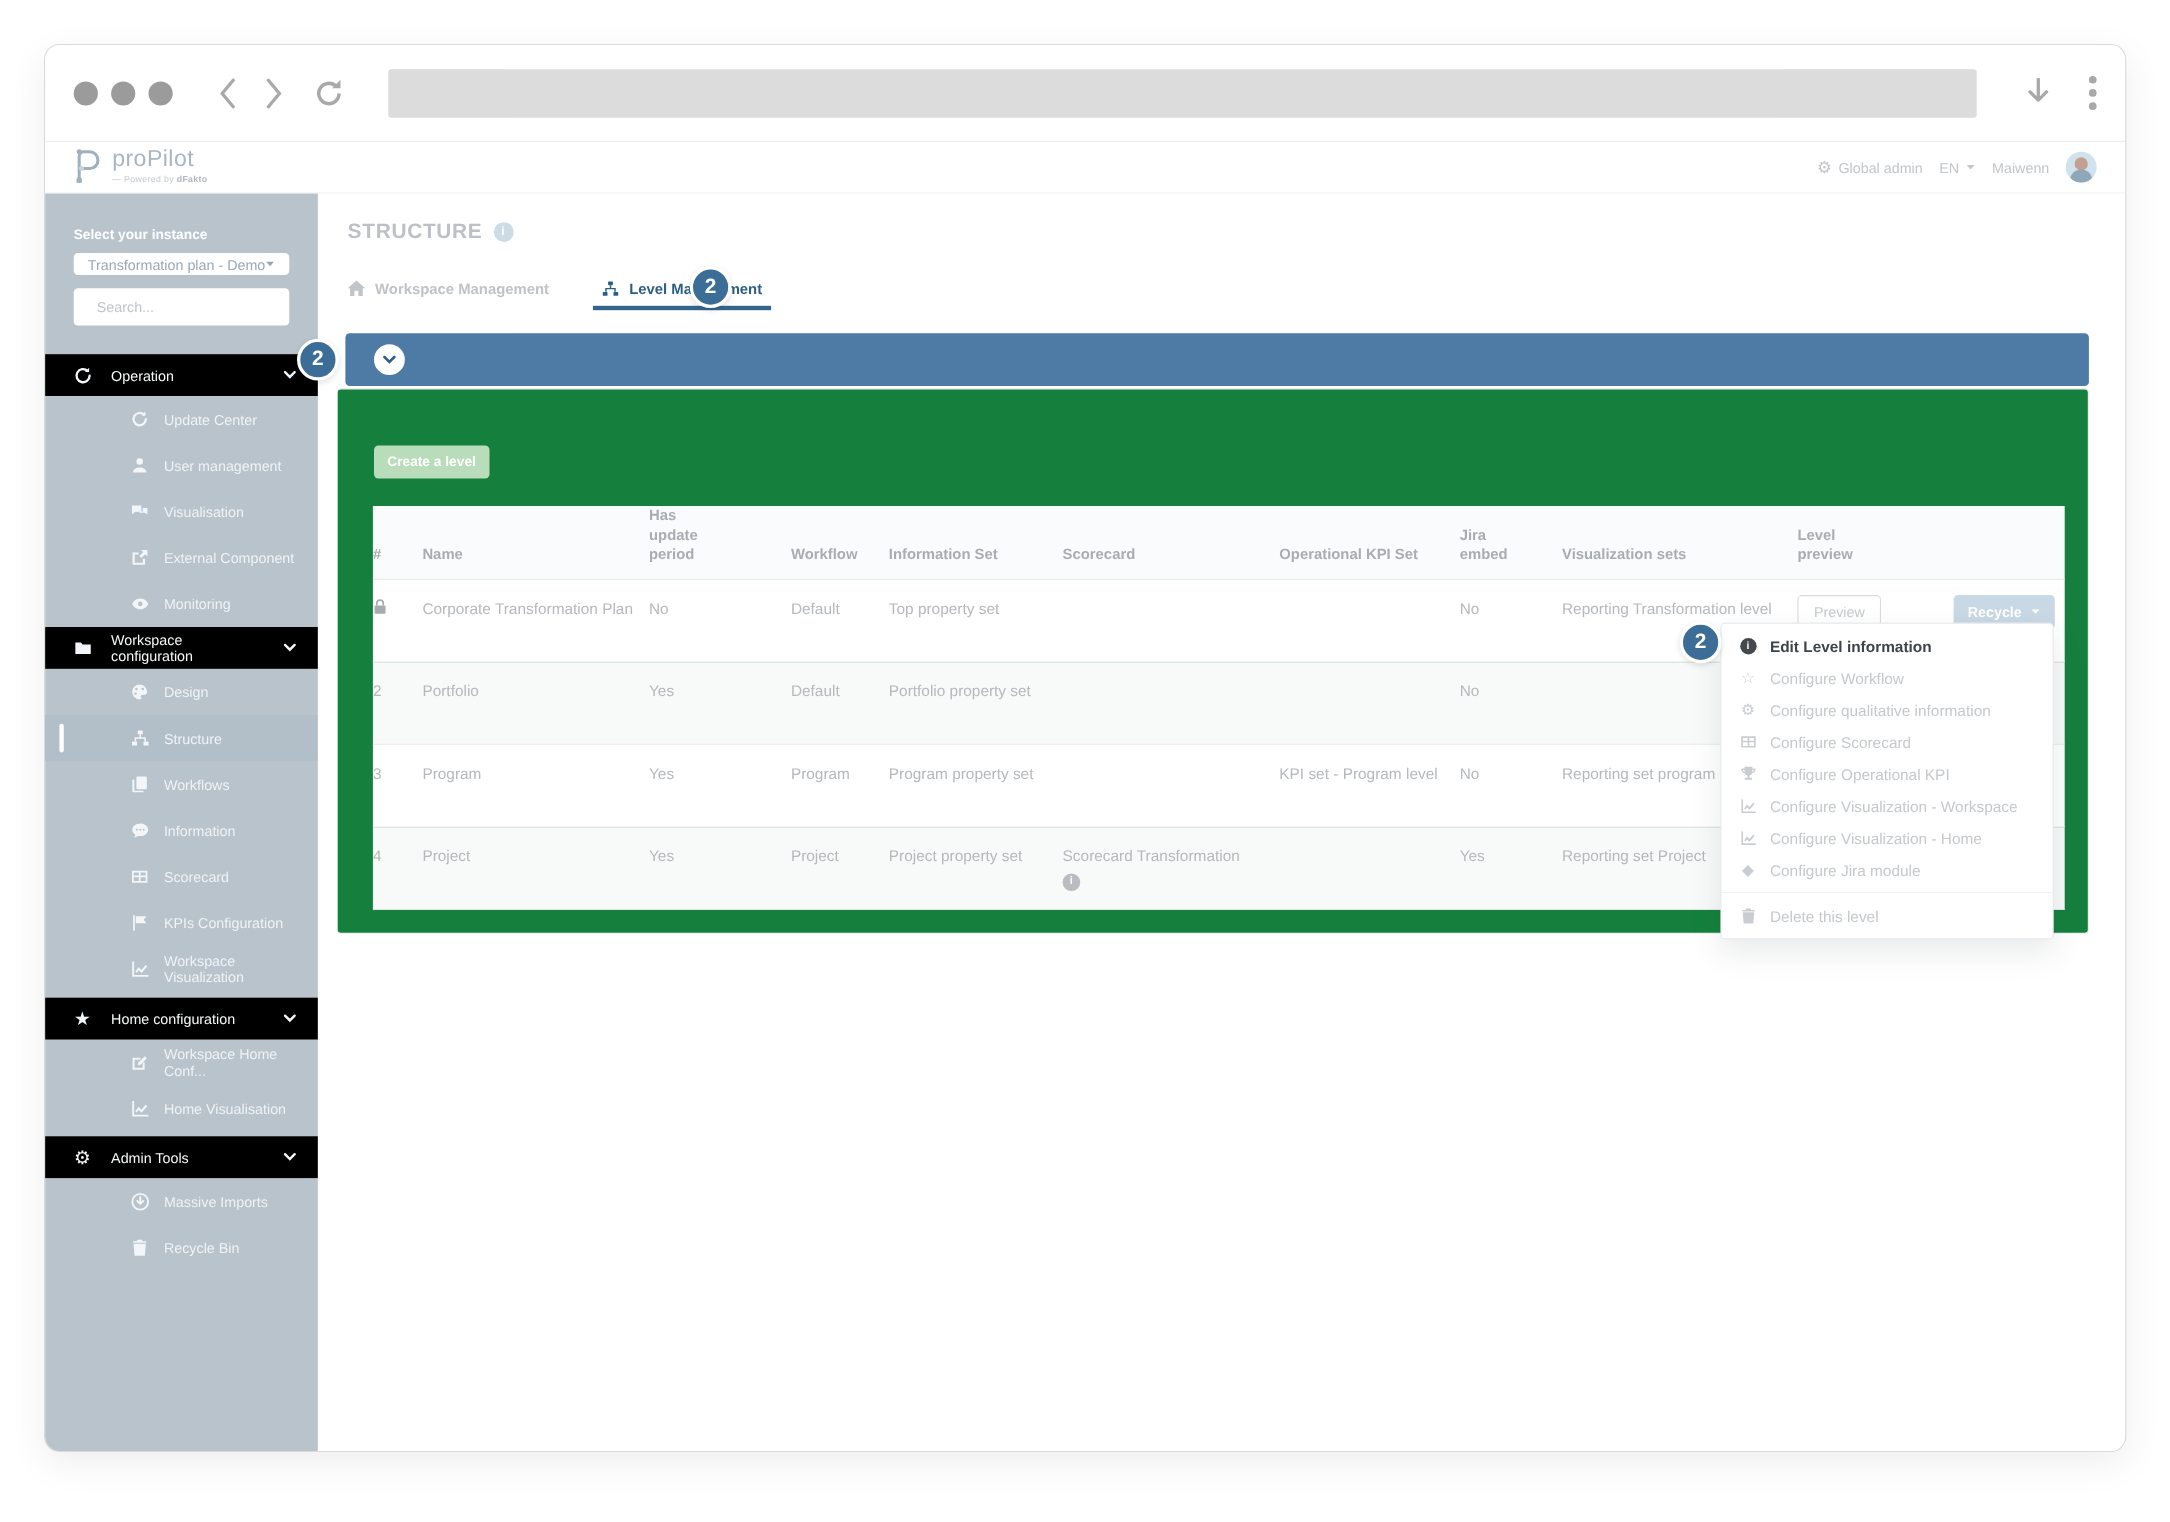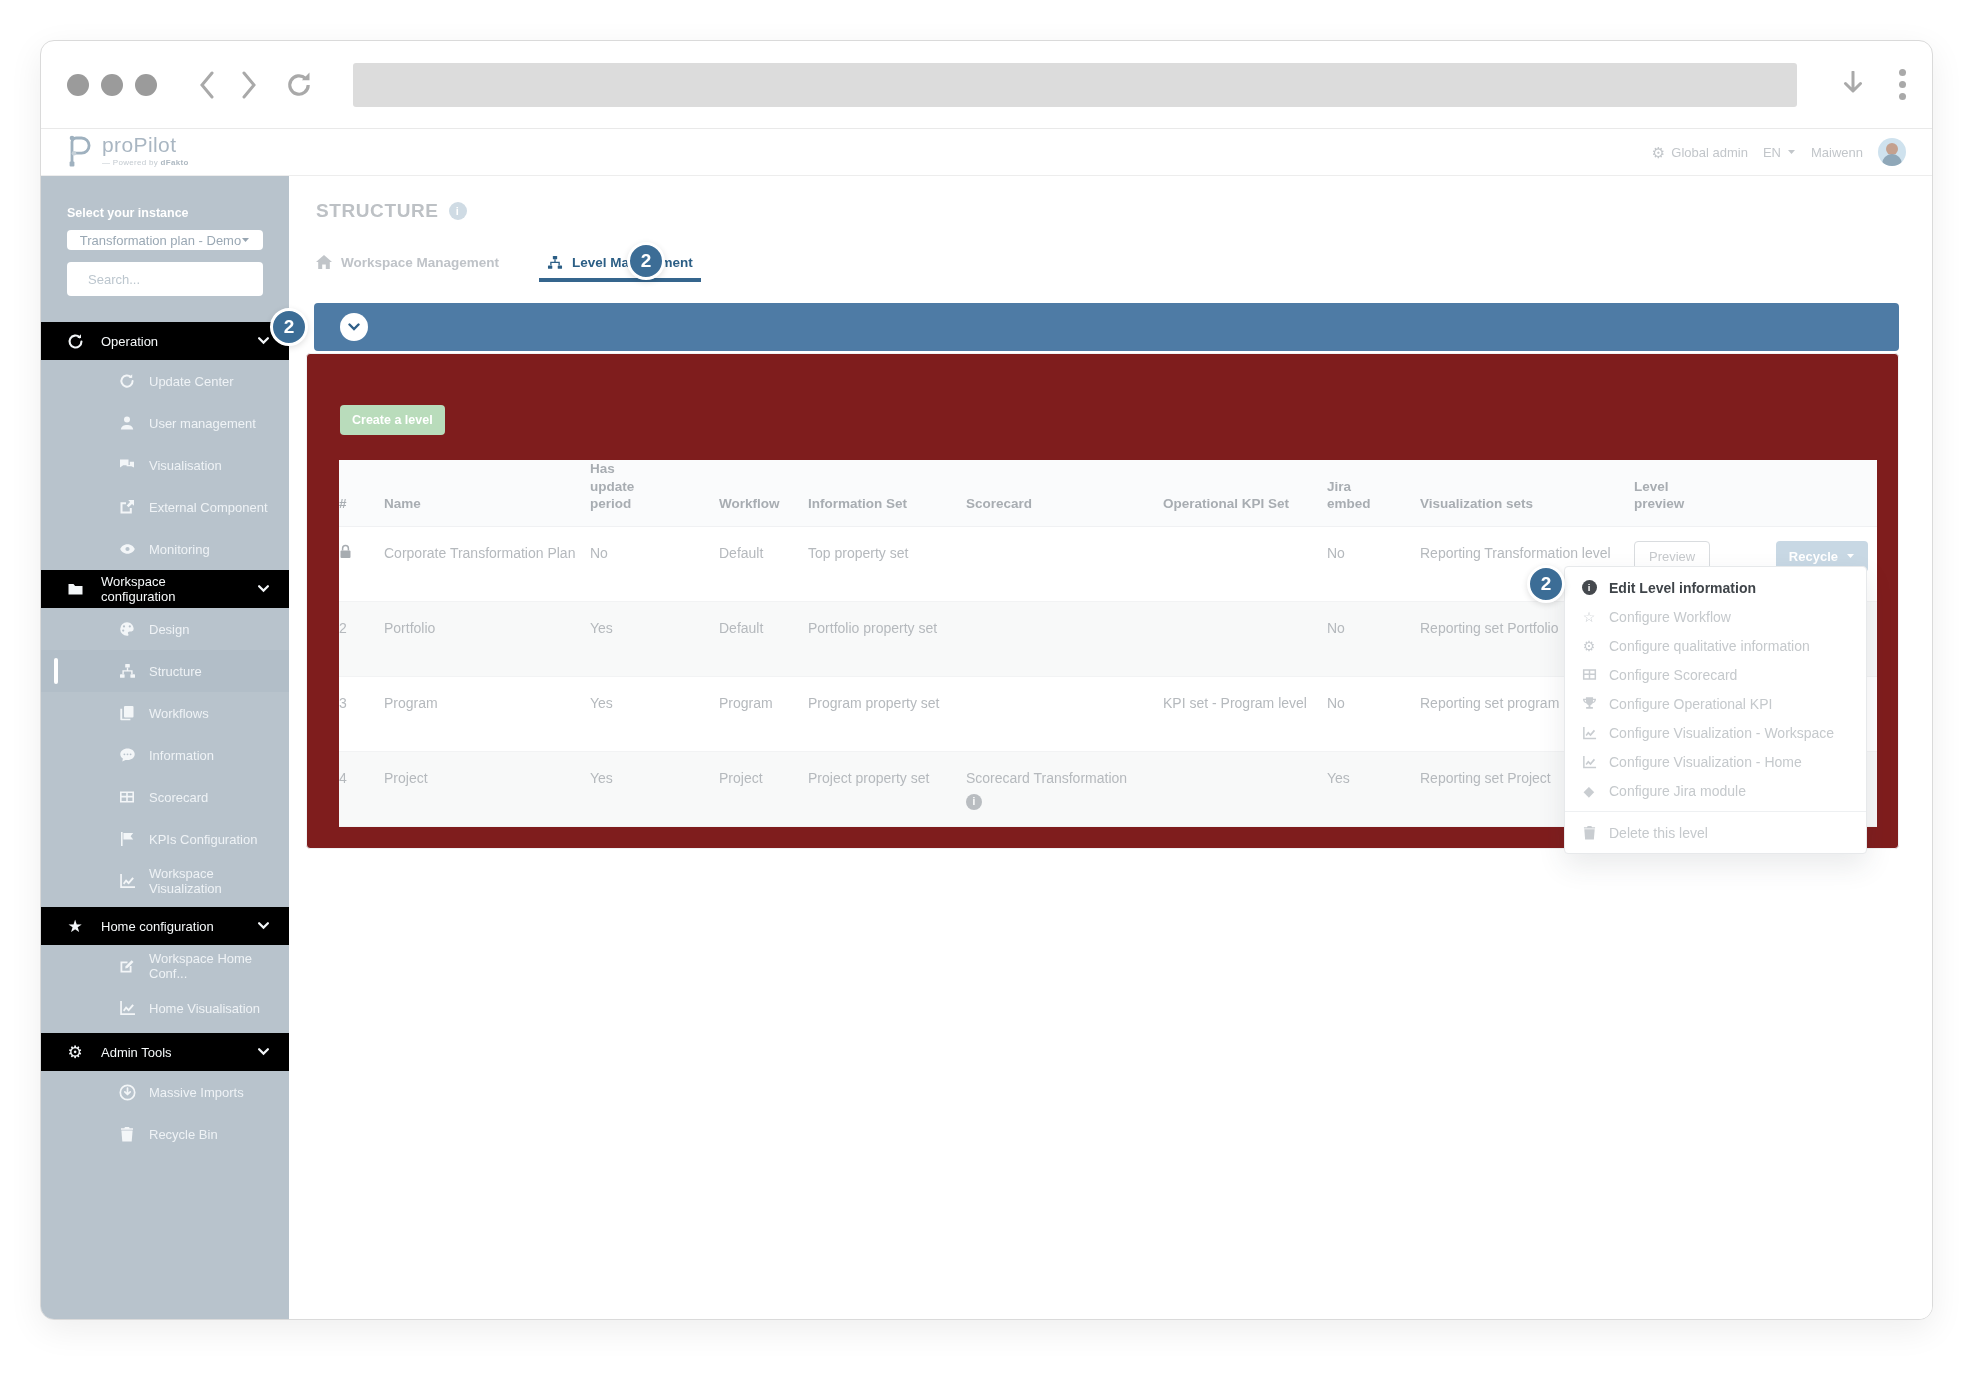--- a/index.html
+++ b/index.html
@@ -78,21 +78,21 @@
     background:#35658d; }
 
   .p-bar { position:absolute; left:25px; top:127px; width:1585px; height:48px;
     background:#4e7ba5; border-radius:4px; display:flex; align-items:center;
     padding:0 18px 0 26px; }
   .p-bar .t { flex:1; color:#fff; font-weight:700; font-size:15px; letter-spacing:.3px; }
   .p-chev { width:28px; height:28px; border-radius:50%; background:#fff; display:flex;
     align-items:center; justify-content:center; cursor:pointer; }
 
   .panel { position:absolute; left:17px; top:177px; width:1593px; height:496px;
-    background:#7f1d1d; border:1px solid #f1f2f4; border-radius:4px; }
+    background:#15803d; border:1px solid #f1f2f4; border-radius:4px; }
   .create-btn { position:absolute; left:33px; top:51px; background:#b9dcbb; color:#fff;
     border:none; border-radius:4px; font-size:12.5px; padding:8px 12px; font-weight:600;
     font-family:inherit; cursor:pointer; }
 
   .tbl { position:absolute; left:32px; top:106px; width:1538px; }
   .gridrow { display:grid;
     grid-template-columns:45px 206px 129px 89px 158px 197px 164px 93px 214px 1fr; }
   .thead { background:#fafbfc; border-bottom:1px solid #f0f1f3; min-height:52px;
     align-items:end; color:#a8adb2; font-size:13.5px; font-weight:600; }
   .thead > div { padding:0 10px 13px 0; line-height:1.3; }
@@ -505,21 +505,20 @@
 
           <div class="gridrow trow alt">
             <div>2</div>
             <div>Portfolio</div>
             <div>Yes</div>
             <div>Default</div>
             <div>Portfolio property set</div>
             <div></div>
             <div></div>
             <div>No</div>
-            <div>Reporting set Portfolio</div>
             <div></div>
           </div>
 
           <div class="gridrow trow">
             <div>3</div>
             <div>Program</div>
             <div>Yes</div>
             <div>Program</div>
             <div>Program property set</div>
             <div></div>

